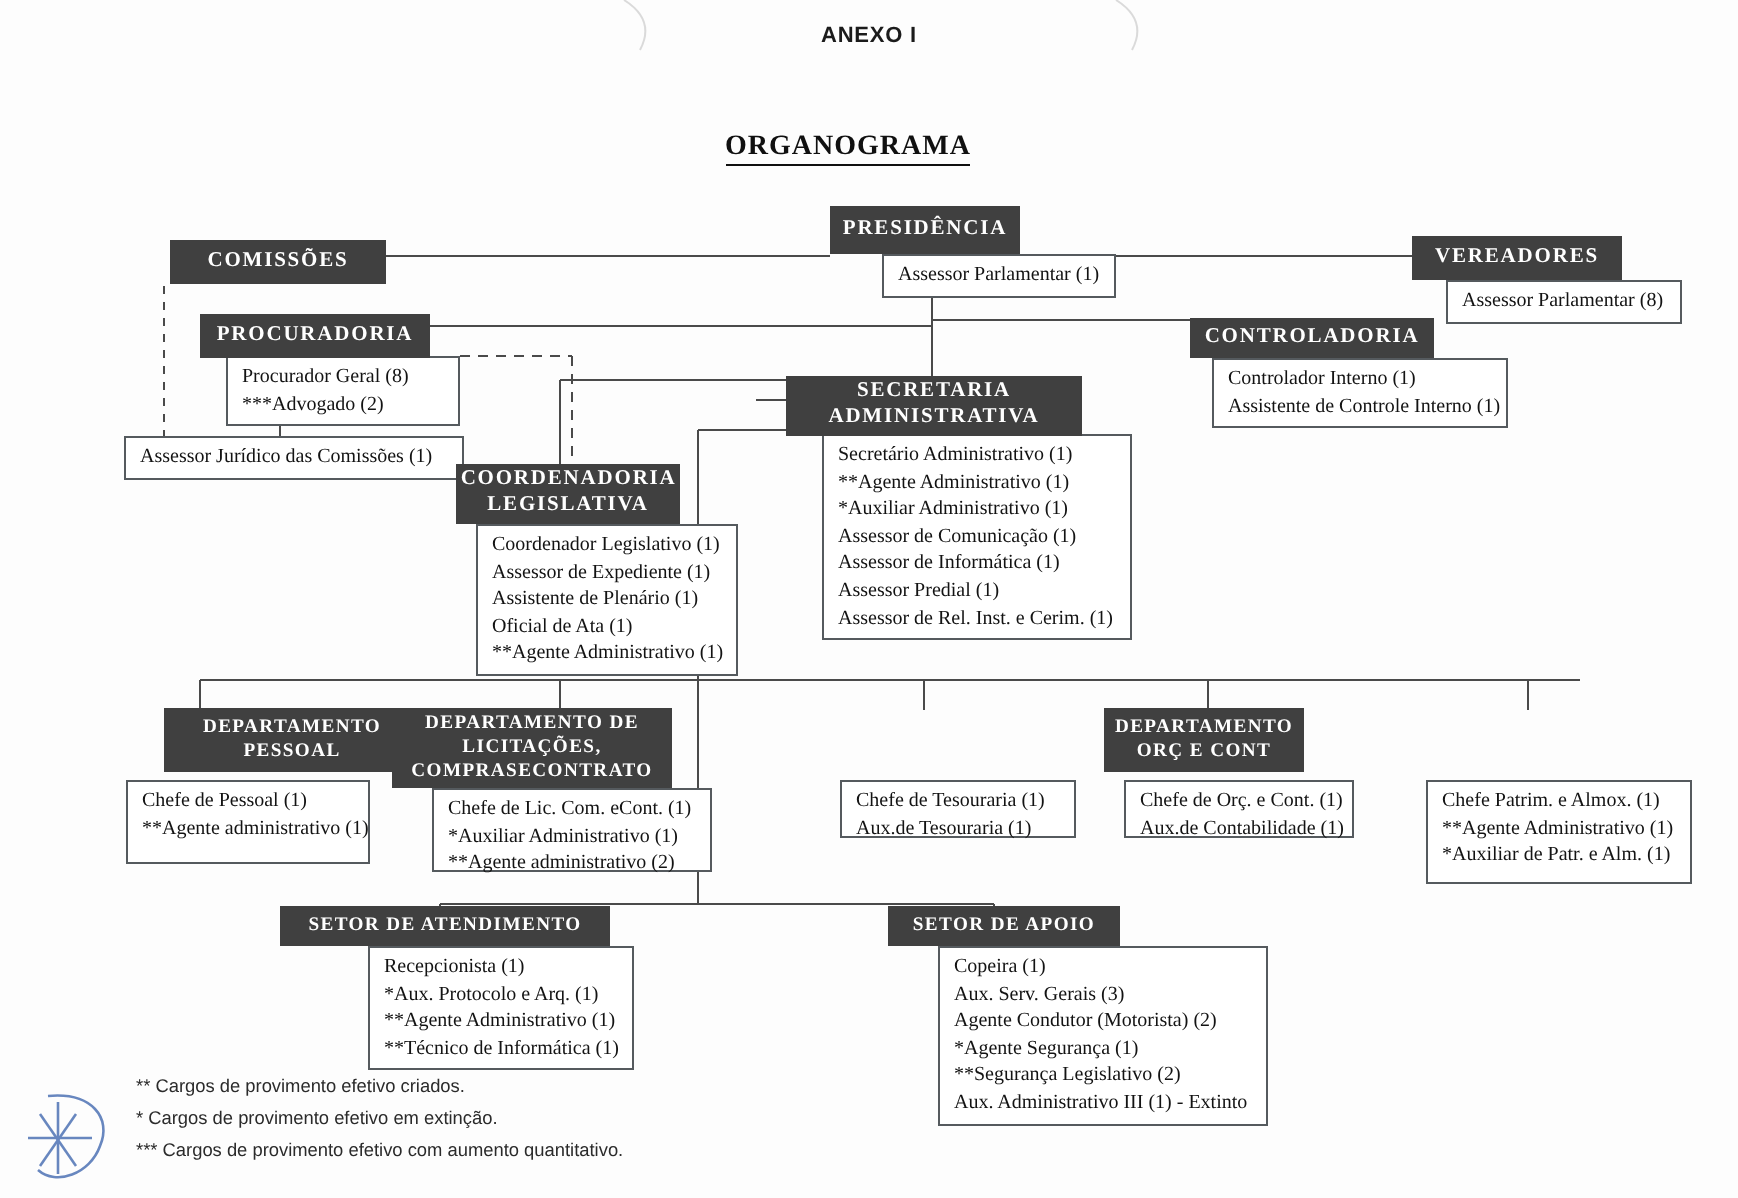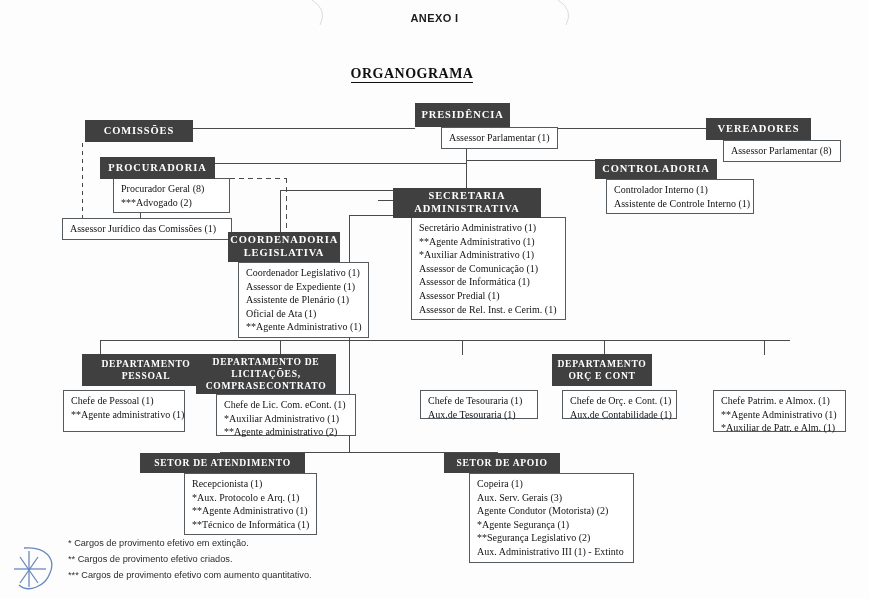--- a/index.html
+++ b/index.html
@@ -31,20 +31,21 @@
   .organograma {
     position: absolute;
     left: 0; top: 66px;
     width: 824px;
     text-align: center;
     font-family: "Liberation Serif", serif;
     font-weight: bold;
     font-size: 14px;
     letter-spacing: .5px;
     color: #101010;
+    padding-left: 12px;
   }
   .organograma span { border-bottom: 1.6px solid #101010; padding-bottom: 1px; }
 
   
   .lines { position: absolute; left: 0; top: 0; width: 869px; height: 599px; }
 
   
   .hdr {
     position: absolute;
     background: #404040;
@@ -244,21 +245,21 @@
   </div>
 
   <div class="hdr small" style="left:552px;top:354px;width:100px;height:32px;">
     <span>DEPARTAMENTO ORÇ E CONT</span>
   </div>
   <div class="lst" style="left:562px;top:390px;width:115px;height:29px;">
     <div>Chefe de Orç. e Cont. (1)</div>
     <div>Aux.de Contabilidade (1)</div>
   </div>
 
-  <div class="lst" style="left:713px;top:390px;width:133px;height:42px;">
+  <div class="lst" style="left:713px;top:390px;width:133px;height:52px;">
     <div>Chefe Patrim. e Almox. (1)</div>
     <div>**Agente Administrativo (1)</div>
     <div>*Auxiliar de Patr. e Alm. (1)</div>
   </div>
 
   <div class="hdr small" style="left:140px;top:453px;width:165px;height:20px;">
     <span>SETOR DE ATENDIMENTO</span>
   </div>
   <div class="lst" style="left:184px;top:473px;width:133px;">
     <div>Recepcionista (1)</div>
@@ -273,22 +274,22 @@
   <div class="lst" style="left:469px;top:473px;width:165px;">
     <div>Copeira (1)</div>
     <div>Aux. Serv. Gerais (3)</div>
     <div>Agente Condutor (Motorista) (2)</div>
     <div>*Agente Segurança (1)</div>
     <div>**Segurança Legislativo (2)</div>
     <div>Aux. Administrativo III (1) - Extinto</div>
   </div>
 
   <div class="notes">
+    <div>** Cargos de provimento efetivo criados.</div>
     <div>* Cargos de provimento efetivo em extinção.</div>
-    <div>** Cargos de provimento efetivo criados.</div>
     <div>*** Cargos de provimento efetivo com aumento quantitativo.</div>
   </div>
 
   <svg class="stamp" viewBox="0 0 62 52">
     <g stroke="#4f73b5" stroke-width="1.3" fill="none">
       <path d="M18 5 C40 3 50 16 44 30 C39 44 22 50 13 42"></path>
       <path d="M8 26 L40 26"></path>
       <path d="M14 14 L32 40"></path>
       <path d="M32 14 L14 40"></path>
       <path d="M23 8 L23 44"></path>

